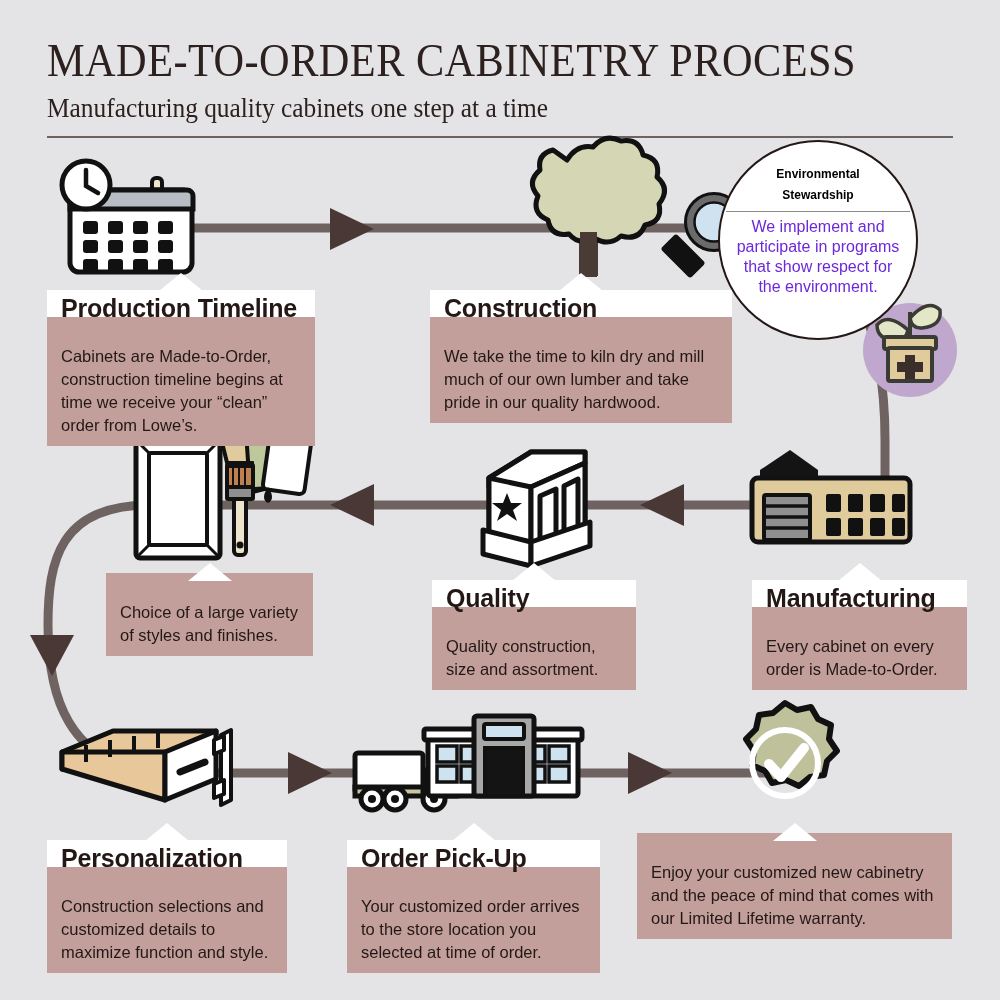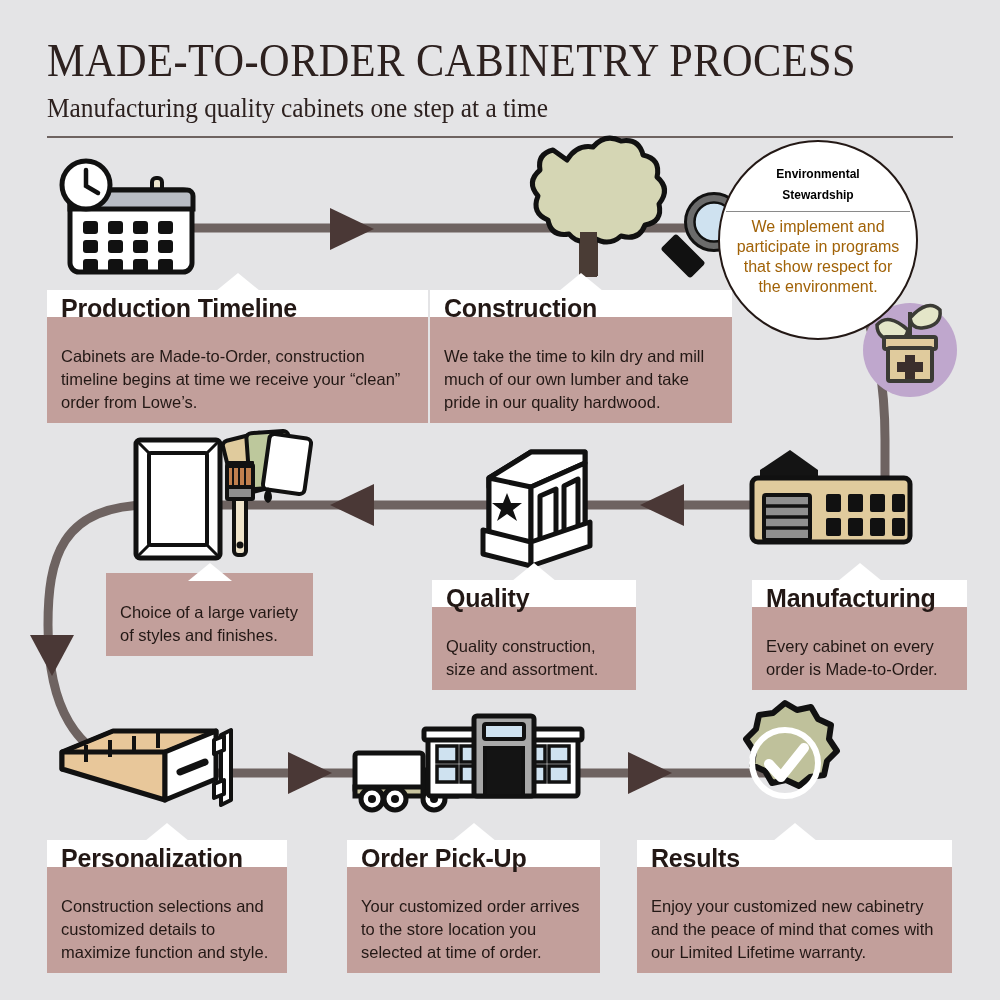--- a/index.html
+++ b/index.html
@@ -65,21 +65,21 @@
     background:#c29f9b;
     color:#231815;
     font-size:16.5px;
     line-height:23px;
     padding:5px 12px 9px 14px;
   }
   
   .card .body.tight{margin-top:-7px;padding-top:28px;}
 
   
-  #card-production{left:47px;top:290px;width:381px;}
+  #card-production{left:47px;top:290px;width:268px;}
   #card-construction{left:430px;top:290px;width:302px;}
   #card-choice{left:106px;top:580px;width:207px;}
   #card-quality{left:432px;top:580px;width:204px;}
   #card-manufacturing{left:752px;top:580px;width:215px;}
   #card-personalization{left:47px;top:840px;width:240px;}
   #card-orderpickup{left:347px;top:840px;width:253px;}
   #card-results{left:637px;top:840px;width:315px;}
 
   
   #env-circle{
@@ -90,21 +90,21 @@
     z-index:5;
     box-sizing:border-box;
     text-align:center;
   }
   #env-circle .ec-head{
     font-size:12px;line-height:21px;font-weight:bold;color:#000000;
     padding:22px 26px 5px 26px;
   }
   #env-circle .ec-div{height:1px;background:#8a8a8a;margin:0 6px;}
   #env-circle .ec-body{
-    font-size:16px;line-height:20px;color:#a16207;padding:5px 16px 0 16px;
+    font-size:16px;line-height:20px;color:#6d28d9;padding:5px 16px 0 16px;
   }
 </style>
 </head>
 <body>
 
 <div id="stage">
 
   <div class="hdr">
     <h1>MADE-TO-ORDER CABINETRY PROCESS</h1>
     <h2>Manufacturing quality cabinets one step at a time</h2>
@@ -344,17 +344,16 @@
   </div>
 
   <div class="card" id="card-orderpickup">
     <div class="notch"></div>
     <div class="head">Order Pick-Up</div>
     <div class="body tight">Your customized order arrives to the store location you selected at time of order.</div>
   </div>
 
   <div class="card" id="card-results">
     <div class="notch"></div>
-    <div class="head">Results</div>
     <div class="body tight">Enjoy  your customized new cabinetry and the peace of mind that comes with our Limited Lifetime warranty.</div>
   </div>
 
 </div>
 
 </body></html>

